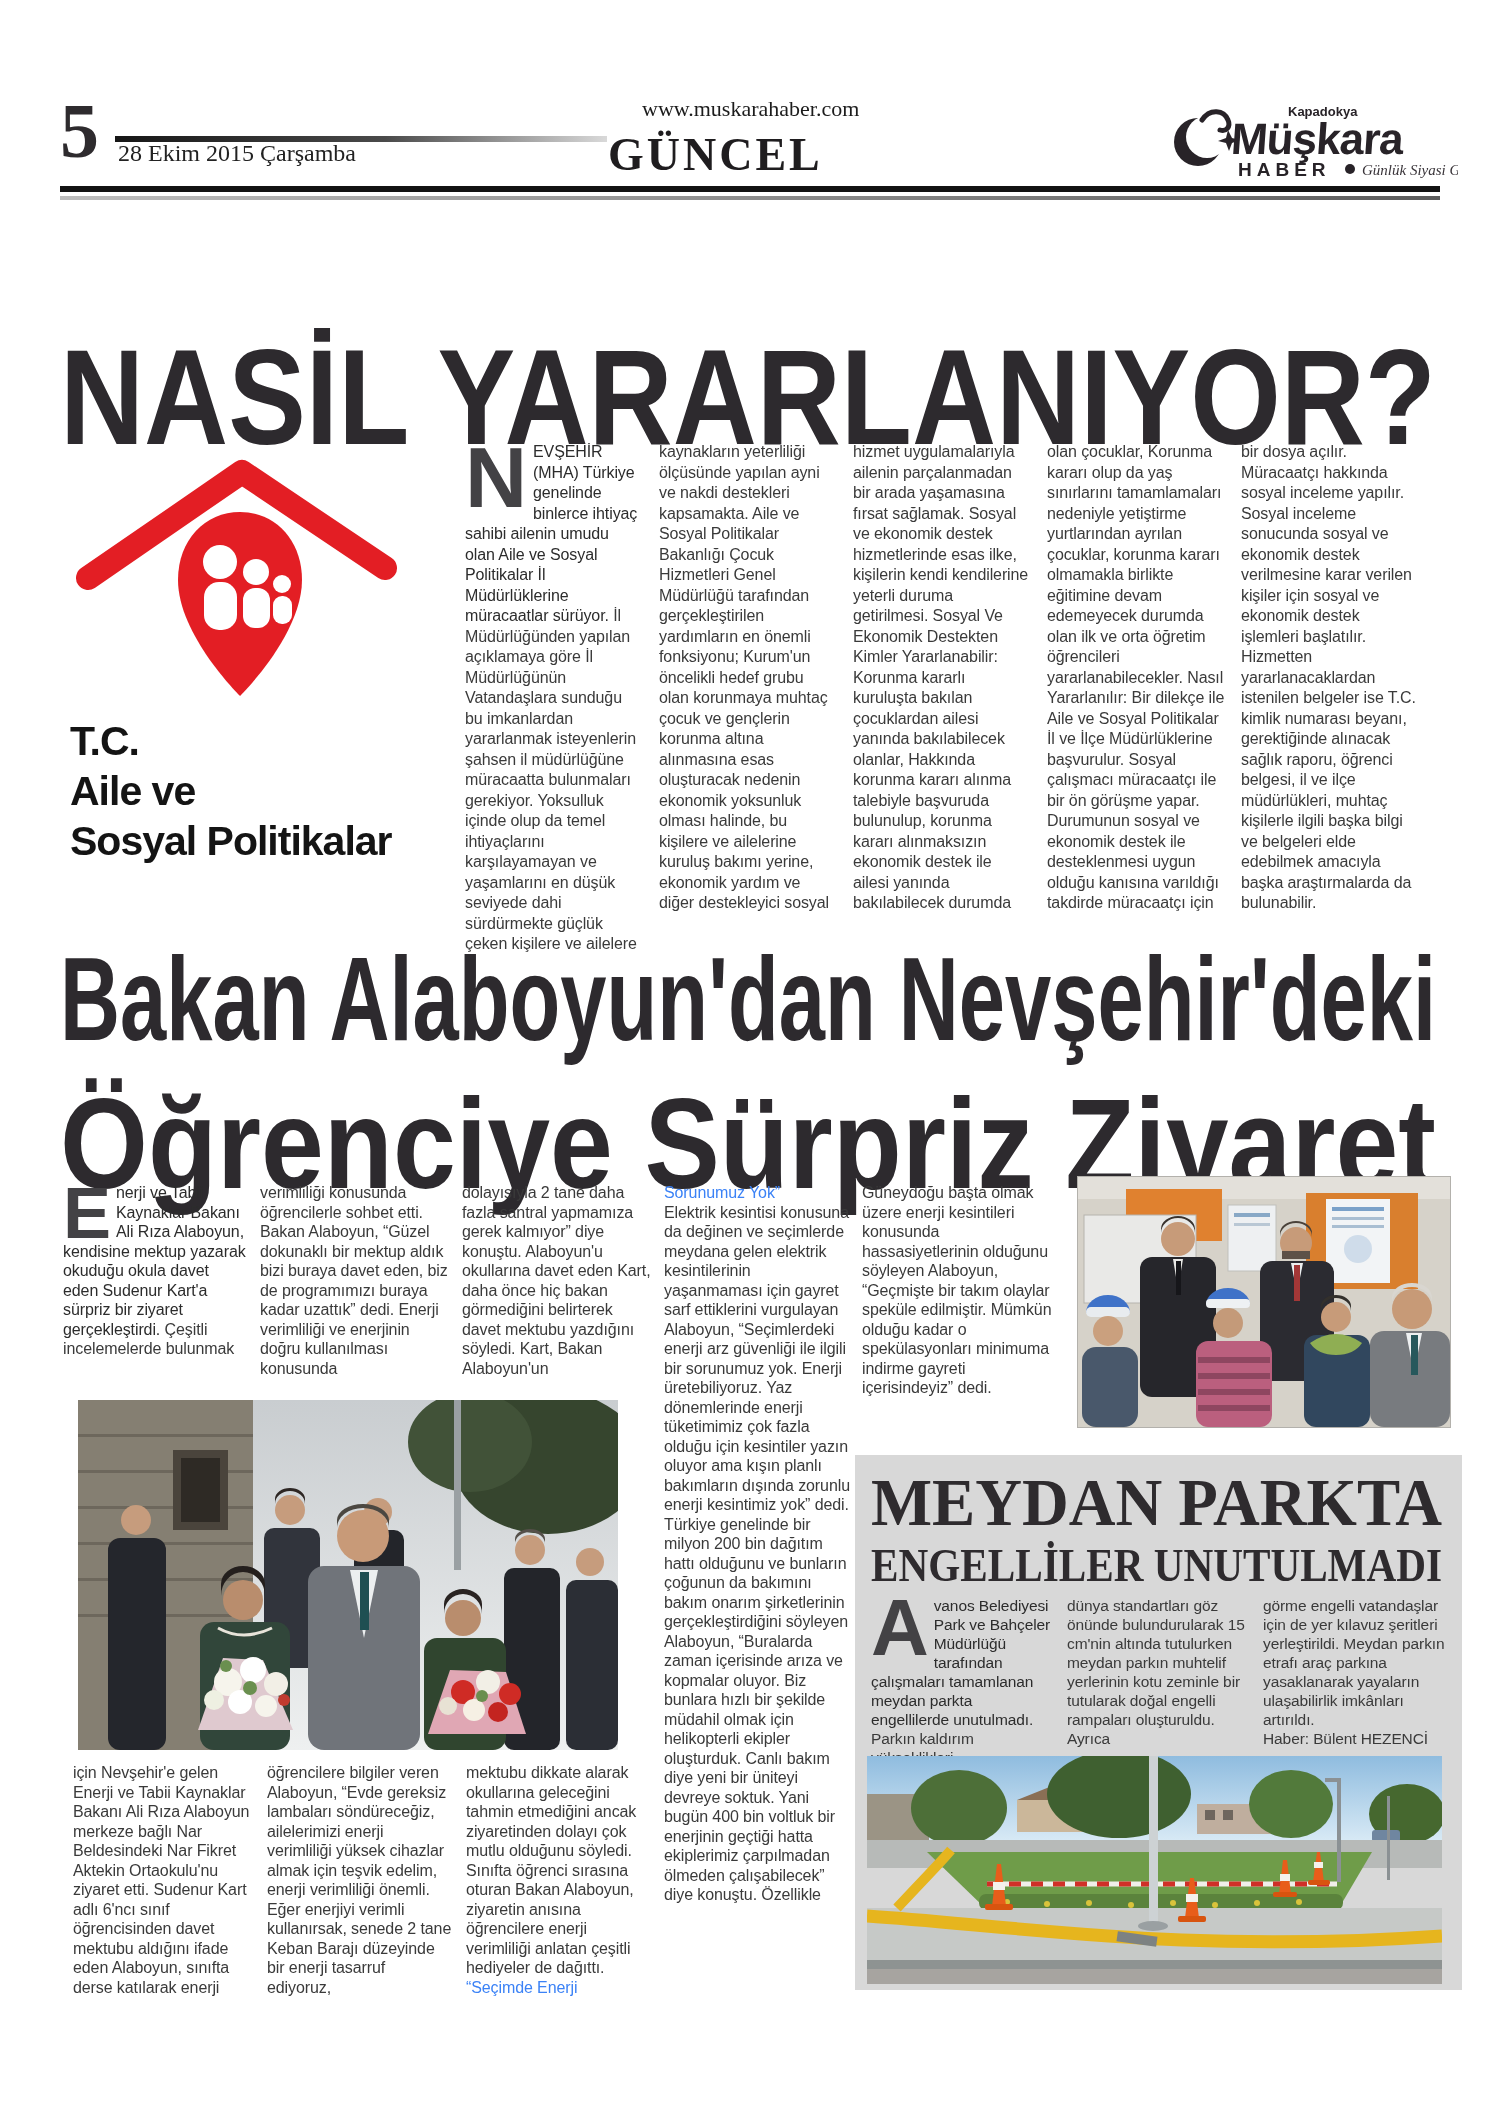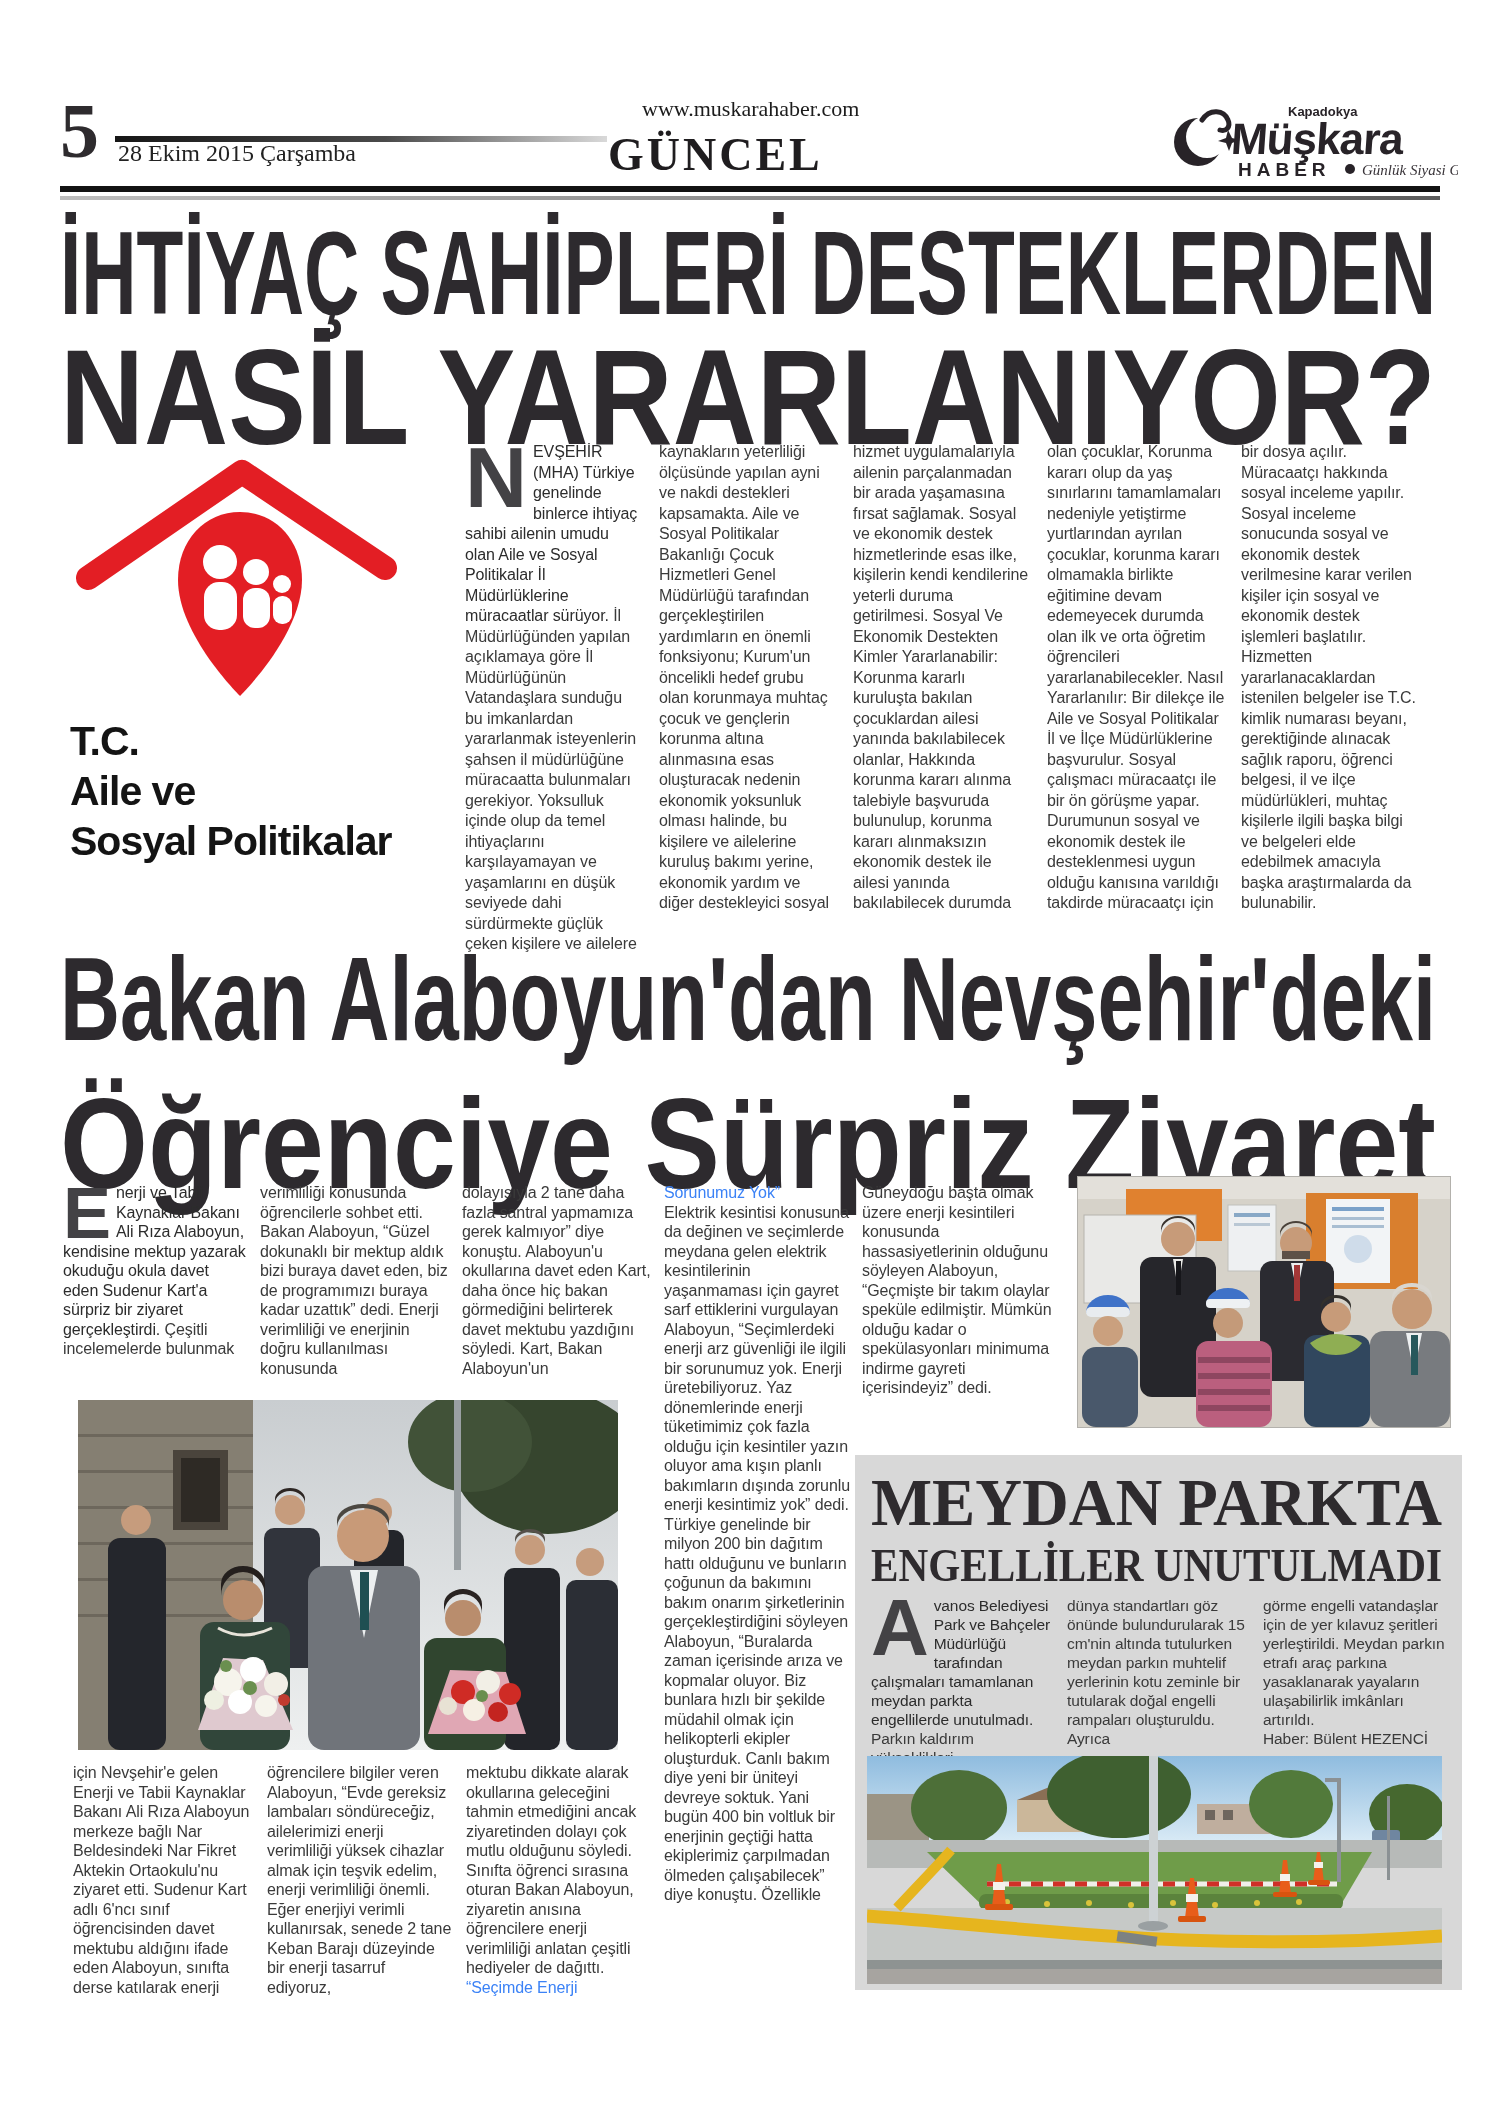--- a/index.html
+++ b/index.html
@@ -67,25 +67,20 @@
       <text x="66" y="54" font-size="44" font-weight="bold" fill="#282328" letter-spacing="-1" transform="skewX(-4)">Müşkara</text>
       <text x="70" y="76" font-size="19" font-weight="bold" letter-spacing="5" fill="#282328">HABER</text>
       <circle cx="182" cy="69" r="5" fill="#282328"></circle>
       <text x="194" y="75" font-size="15" font-style="italic" font-family="Liberation Serif,serif" fill="#3a353a">Günlük Siyasi Gazete</text>
     </svg>
   </div>
 
   <div class="abs rule-black"></div>
   <div class="abs rule-gray"></div>
 
-  <div class="abs hl" style="left:60px;top:204px">
-    <svg width="1380" height="132">
-        <text x="0" y="110" font-size="118" textLength="1376" lengthAdjust="spacingAndGlyphs">İHTİYAÇ SAHİPLERİ DESTEKLERDEN</text>
-      </svg>
-  </div>
   <div class="abs hl" style="left:60px;top:316px">
     <svg width="1380" height="150">
         <text x="0" y="128" font-size="136" textLength="1376" lengthAdjust="spacingAndGlyphs">NASİL YARARLANIYOR?</text>
       </svg>
   </div>
 
   <div class="abs" style="left:70px;top:450px;width:380px">
     <svg width="330" height="250" viewBox="0 0 330 250">
       <path d="M18,128 L172,22 L315,118" fill="none" stroke="#e31e24" stroke-width="24" stroke-linejoin="round" stroke-linecap="round"></path>
       <path d="M170,62 C135,62 108,90 108,130 C108,185 170,246 170,246 C170,246 232,185 232,130 C232,90 205,62 170,62 Z" fill="#e31e24"></path>

